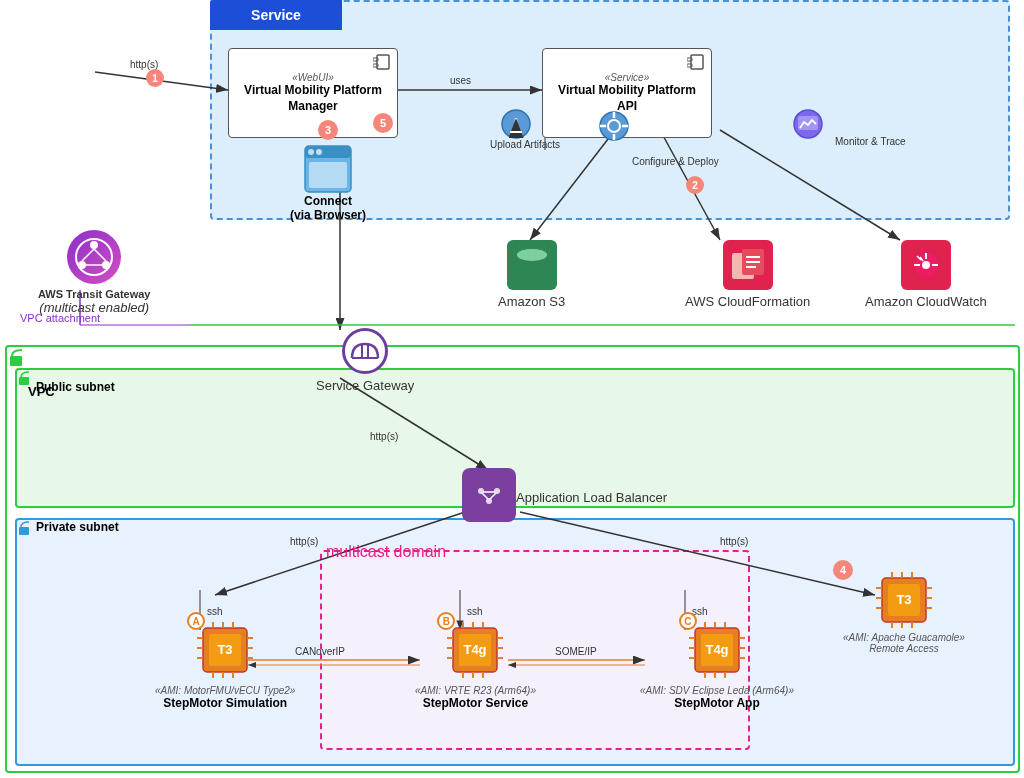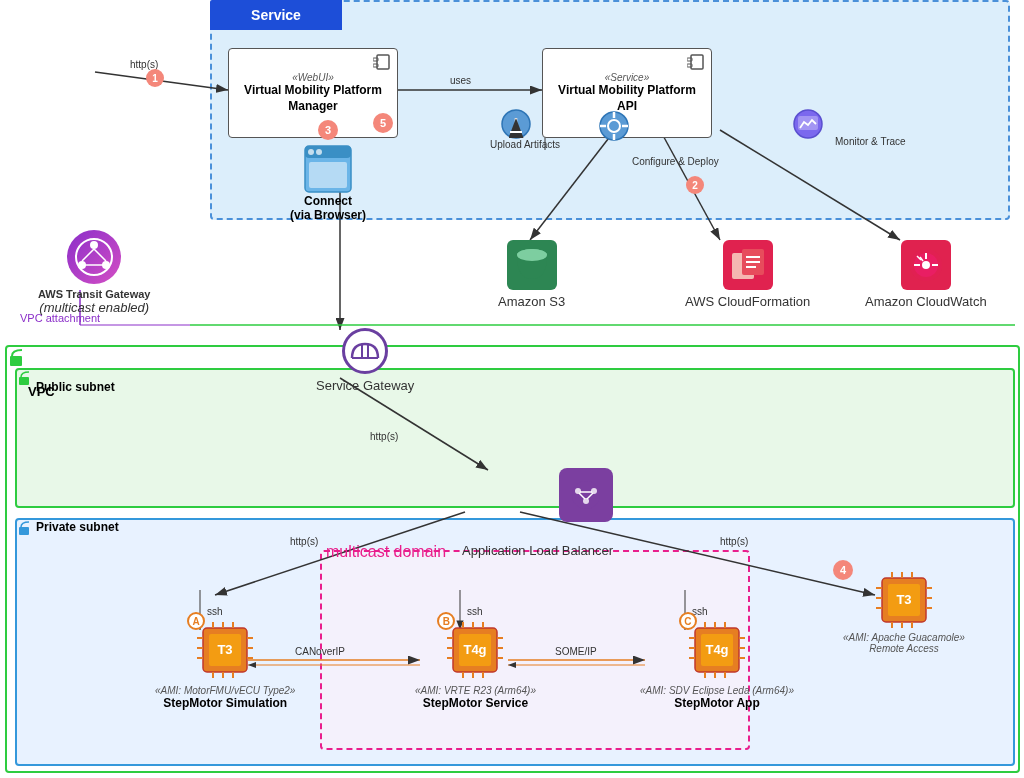--- a/index.html
+++ b/index.html
@@ -485,21 +485,21 @@
 
         <path d="M2 22 Q2 8 15 8 Q28 8 28 22" fill="none" stroke="#6a3fa0" stroke-width="2.5"></path>
         <line x1="2" y1="22" x2="28" y2="22" stroke="#6a3fa0" stroke-width="2"></line>
         <line x1="12" y1="8" x2="12" y2="22" stroke="#6a3fa0" stroke-width="2"></line>
         <line x1="18" y1="8" x2="18" y2="22" stroke="#6a3fa0" stroke-width="2"></line>
       </svg>
     </div>
     <div class="label-text" style="margin-top:4px;">Service Gateway</div>
   </div>
 
-  <div style="position:absolute; left:462px; top:468px; display:flex; flex-direction:column; align-items:flex-end;gap:17px;">
+  <div style="position:absolute; left:462px; top:468px; display:flex; flex-direction:row; align-items:center;">
     <div class="alb-icon">
       <svg width="36" height="36" viewBox="0 0 36 36">
         <circle cx="18" cy="18" r="14" fill="#7b3fa0"></circle>
         <circle cx="10" cy="14" r="3" fill="white" opacity="0.8"></circle>
         <circle cx="26" cy="14" r="3" fill="white" opacity="0.8"></circle>
         <circle cx="18" cy="24" r="3" fill="white" opacity="0.8"></circle>
         <line x1="12" y1="15" x2="24" y2="15" stroke="white" stroke-width="1.5"></line>
         <line x1="11" y1="16" x2="17" y2="22" stroke="white" stroke-width="1.5"></line>
         <line x1="25" y1="16" x2="19" y2="22" stroke="white" stroke-width="1.5"></line>
       </svg>

